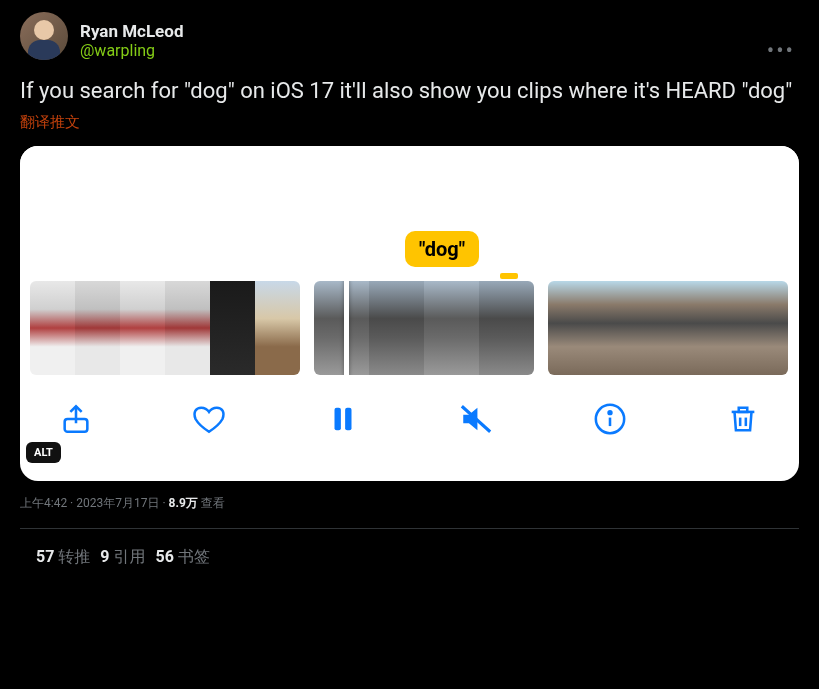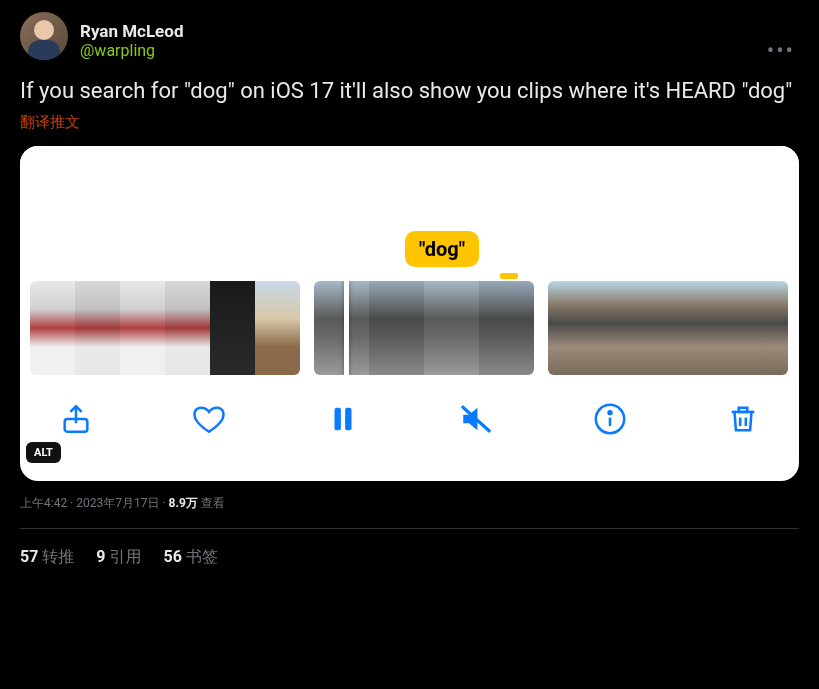--- a/index.html
+++ b/index.html
@@ -177,23 +177,24 @@
   }
   .meta-line {
     color: #71767b;
     font-size: 12px;
     padding-bottom: 16px;
     border-bottom: 1px solid #2f3336;
   }
   .meta-line .bold { color: #e7e9ea; font-weight: 700; }
   .stats-line {
     display: flex;
-    gap: 22px;
+    gap: 10px;
     padding: 18px 0;
     font-size: 16px;
+    margin-left: 16px;
   }
   .stat .num { color: #e7e9ea; font-weight: 700; }
   .stat .lbl { color: #71767b; margin-left: 4px; }
 </style>
 </head>
 <body>
 
 <div class="tweet">
 
   <div class="header">

